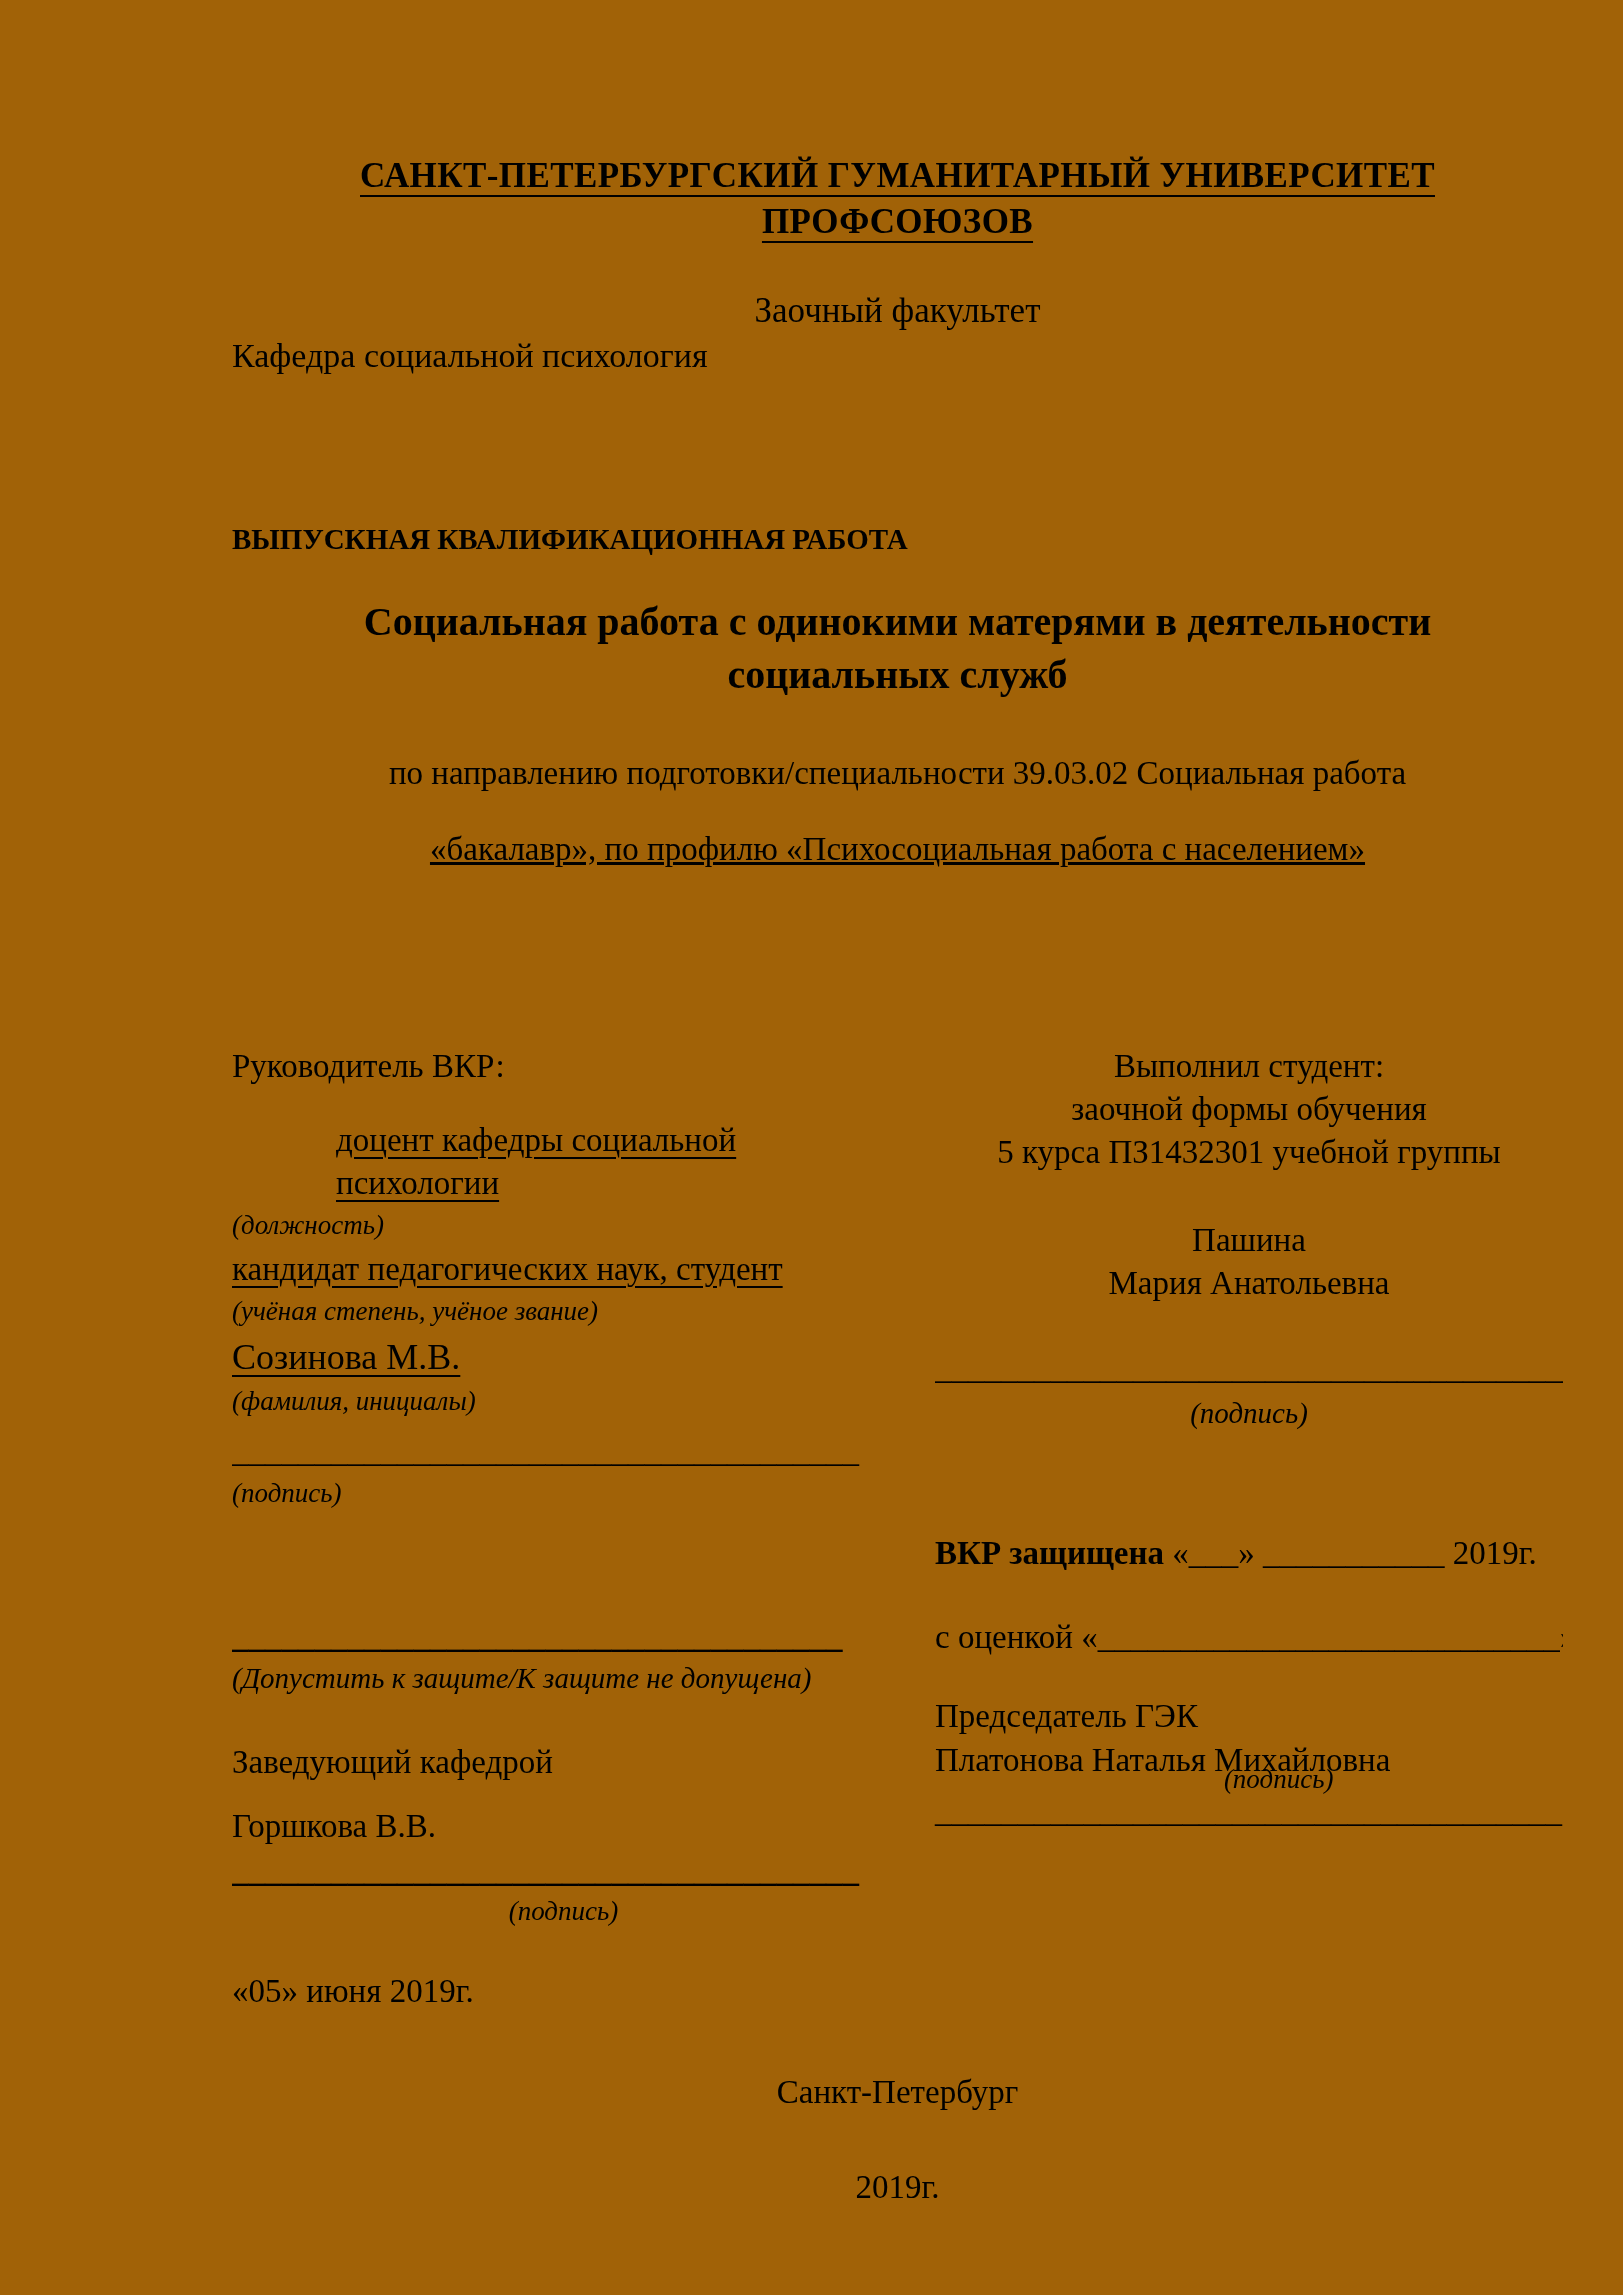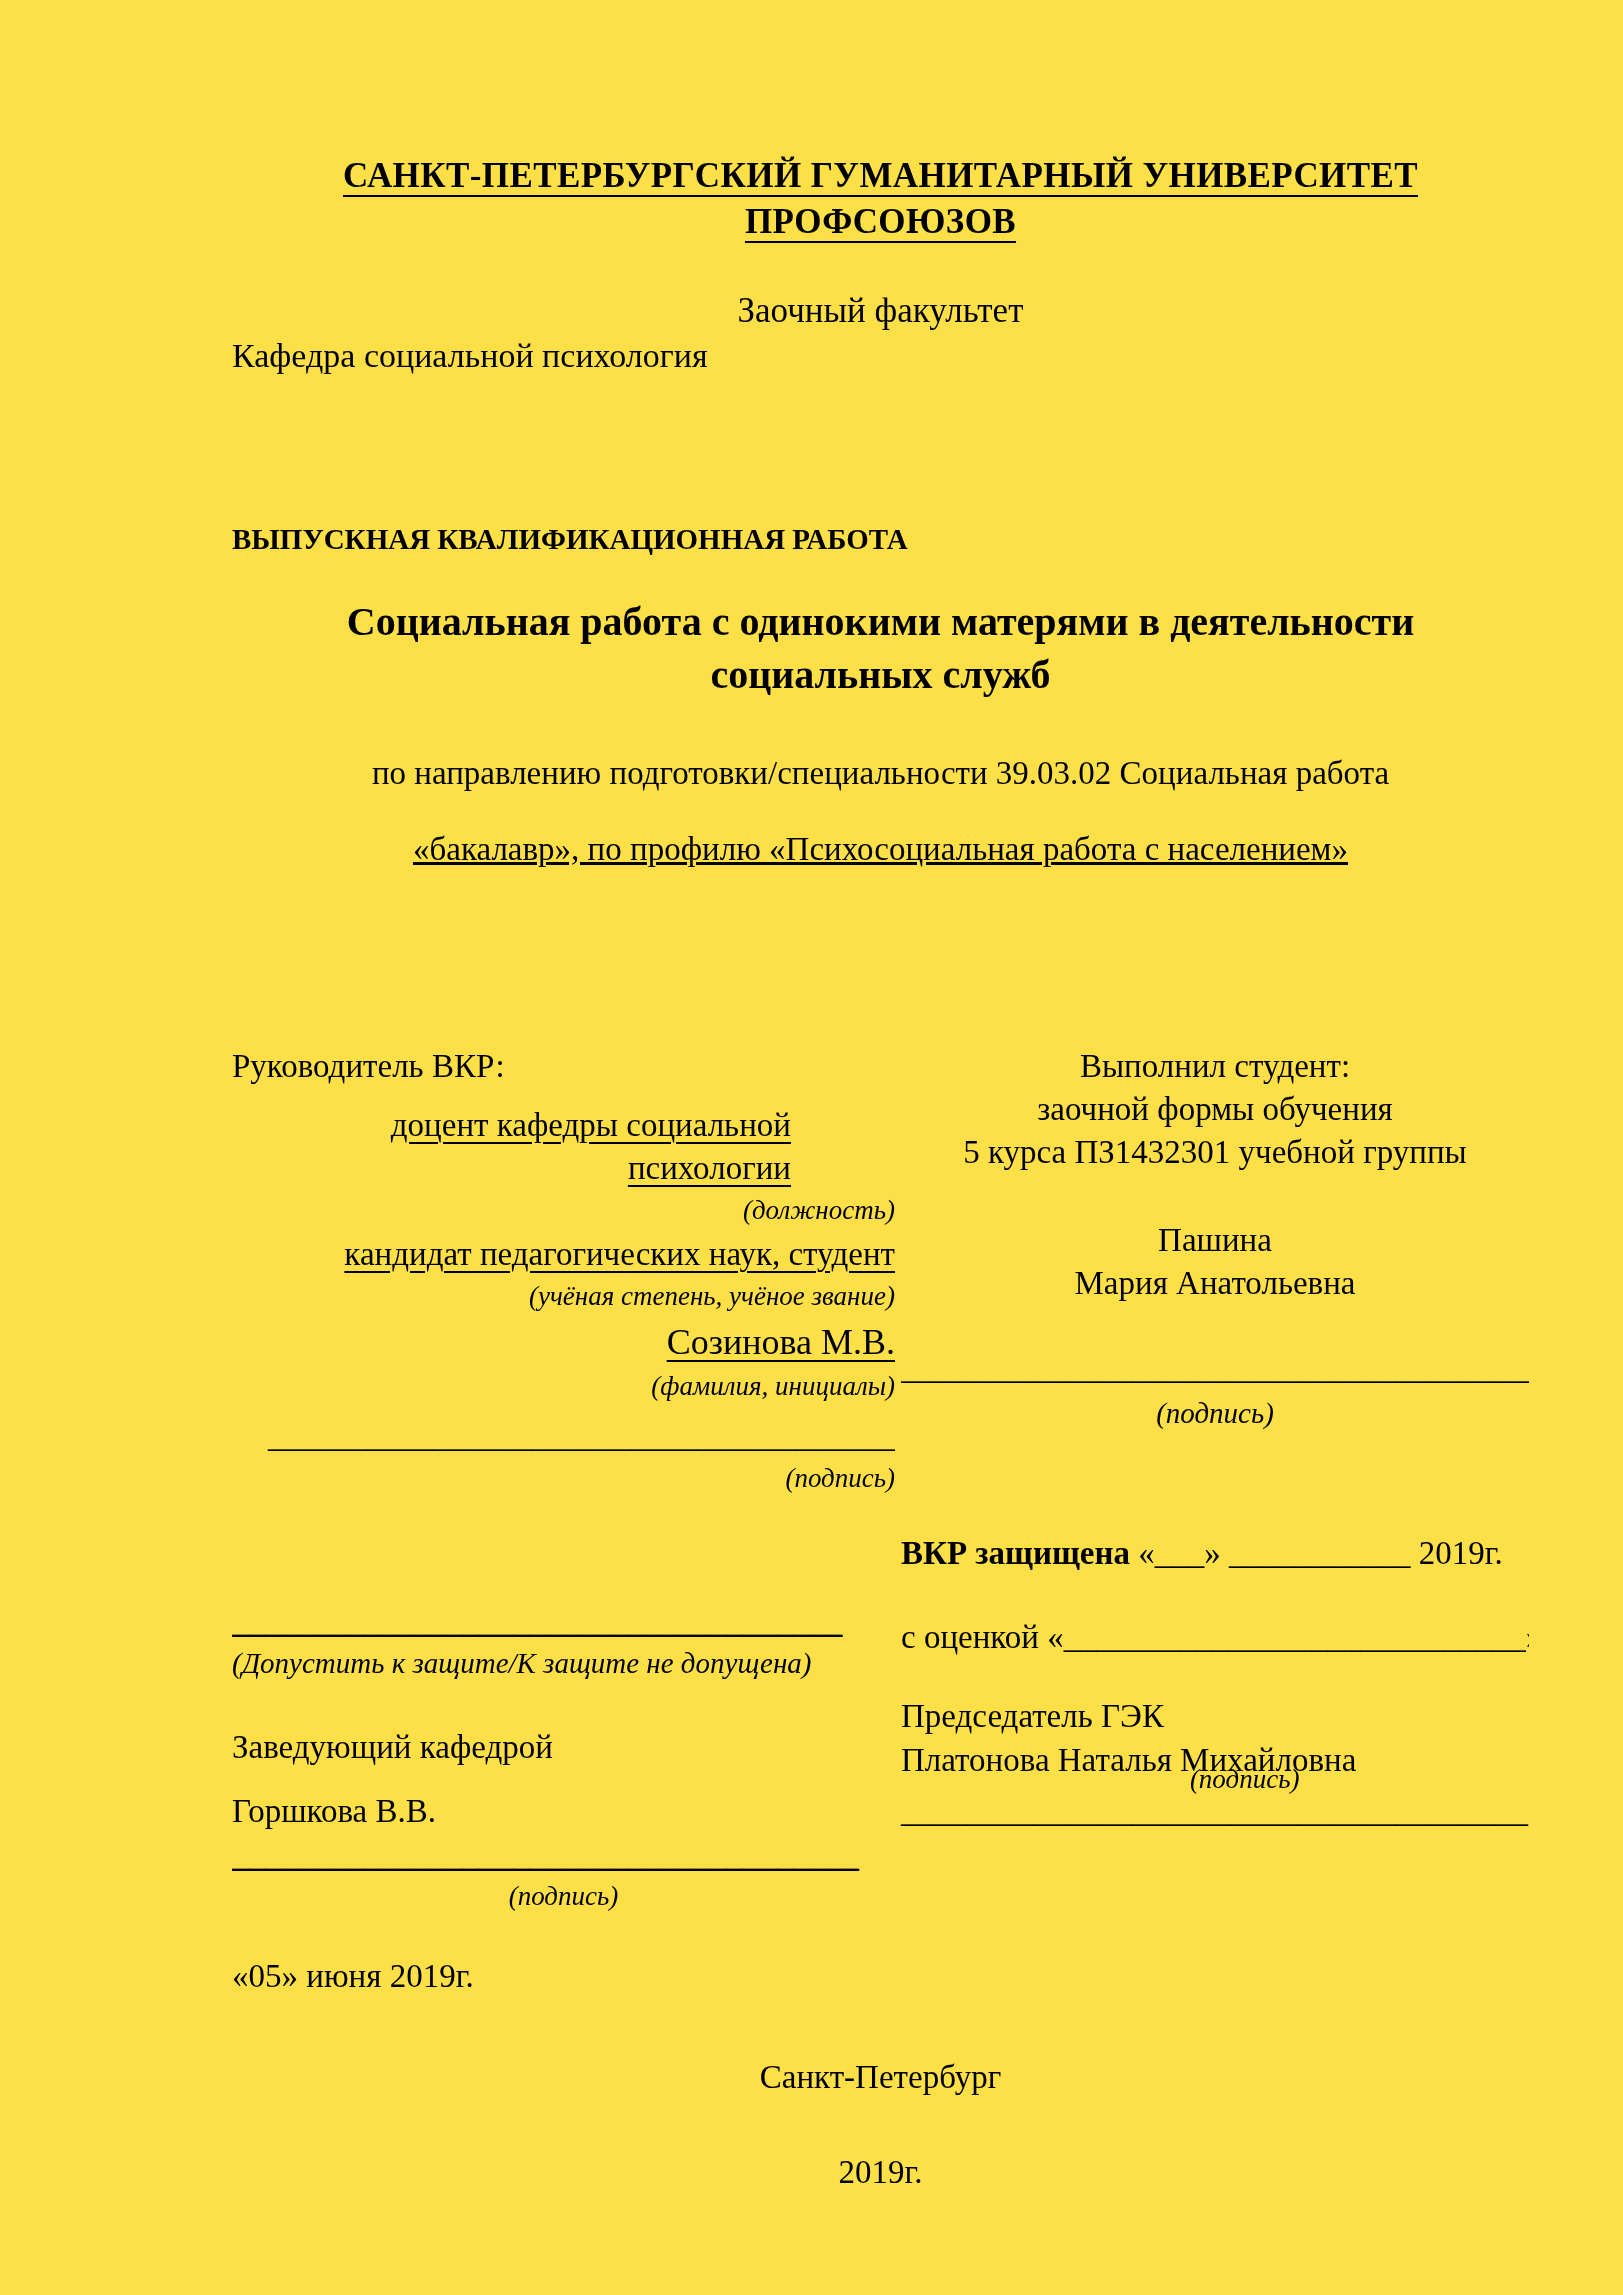--- a/index.html
+++ b/index.html
@@ -1,25 +1,25 @@
 <!DOCTYPE html>
 <html style="font-size:12.6px"><head>
 <meta charset="utf-8">
 <style>
   * { margin:0; padding:0; box-sizing:border-box; }
   html, body { background:#ffffff; }
   .page {
     width:1623px;
     height:2295px;
-    background:#fde047;
+    background:#a16207;
     color:#000000;
     font-family:"Liberation Serif", serif;
     font-size:33px;
     line-height:1.3;
-    padding:153px 94px 0 232px;
+    padding:153px 60px 0 232px;
     position:relative;
     overflow:hidden;
   }
   .university {
     text-align:center;
     font-weight:700;
     font-size:35px;
     text-decoration:underline;
     text-underline-offset:7.9px;
     text-decoration-thickness:2.4px;
@@ -34,21 +34,21 @@
     margin:38px auto 0 auto; max-width:1115px;
   }
   .specialty { text-align:center; margin-top:50px; }
   .profile { text-align:center; margin-top:33px;text-decoration:underline; }
 
   .columns { display:flex; justify-content:space-between; margin-top:174px; }
   .col-left { width:663px; }
   .col-right { width:628px; }
 
   .supervisor-label { text-align:left; }
-  .center-block { text-align:right; margin-top:16px; }
+  .center-block { text-align:left; margin-top:31px; }
   .u { text-decoration:underline; text-underline-offset:6.3px; text-decoration-thickness:1.6px; }
   .position { max-width:455px; margin:0 auto; }
   .caption { font-style:italic; font-size:27px; line-height:1.25; margin-top:4.7px; }
   .mt6 { margin-top:4.7px; }
   .sig-line { white-space:nowrap; overflow:hidden; margin-top:11px; }
 
   .admission { margin-top:104px; }
   .admission-caption { font-style:italic; font-size:29px; margin-top:1.6px; }
   .head-label { margin-top:44px; }
   .head-name { margin-top:20.4px; }

